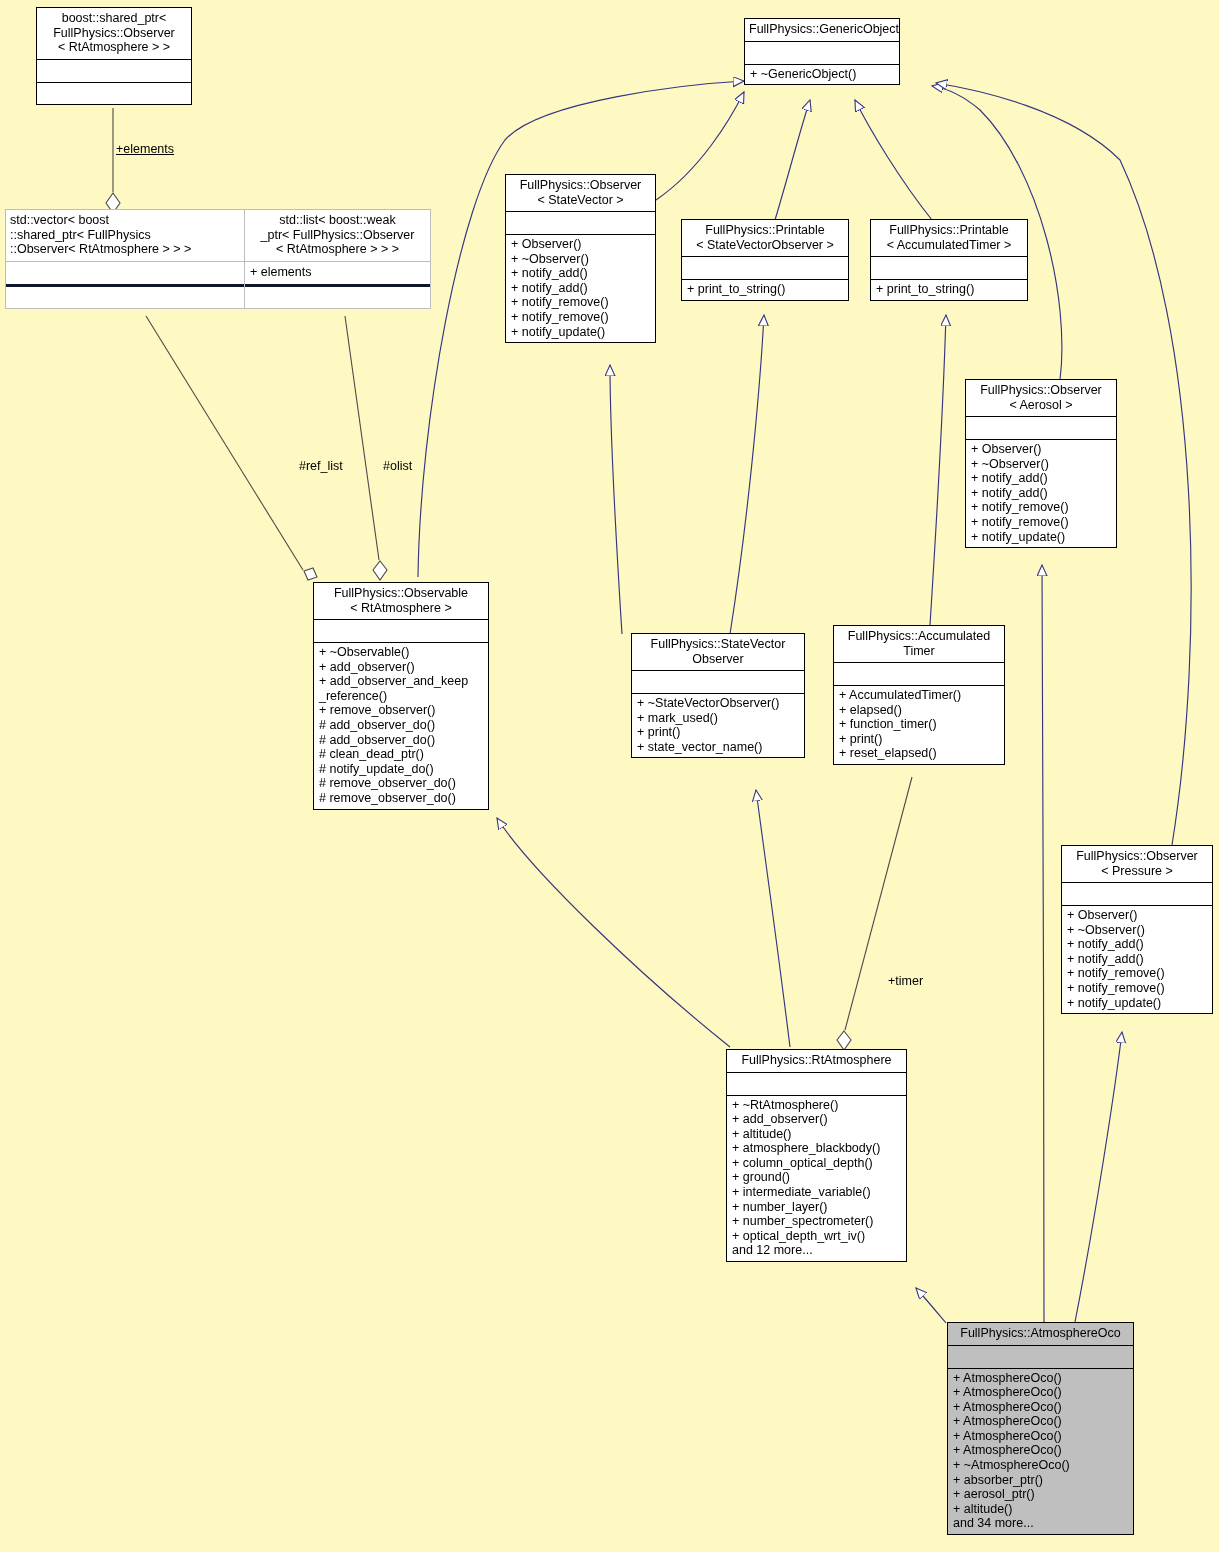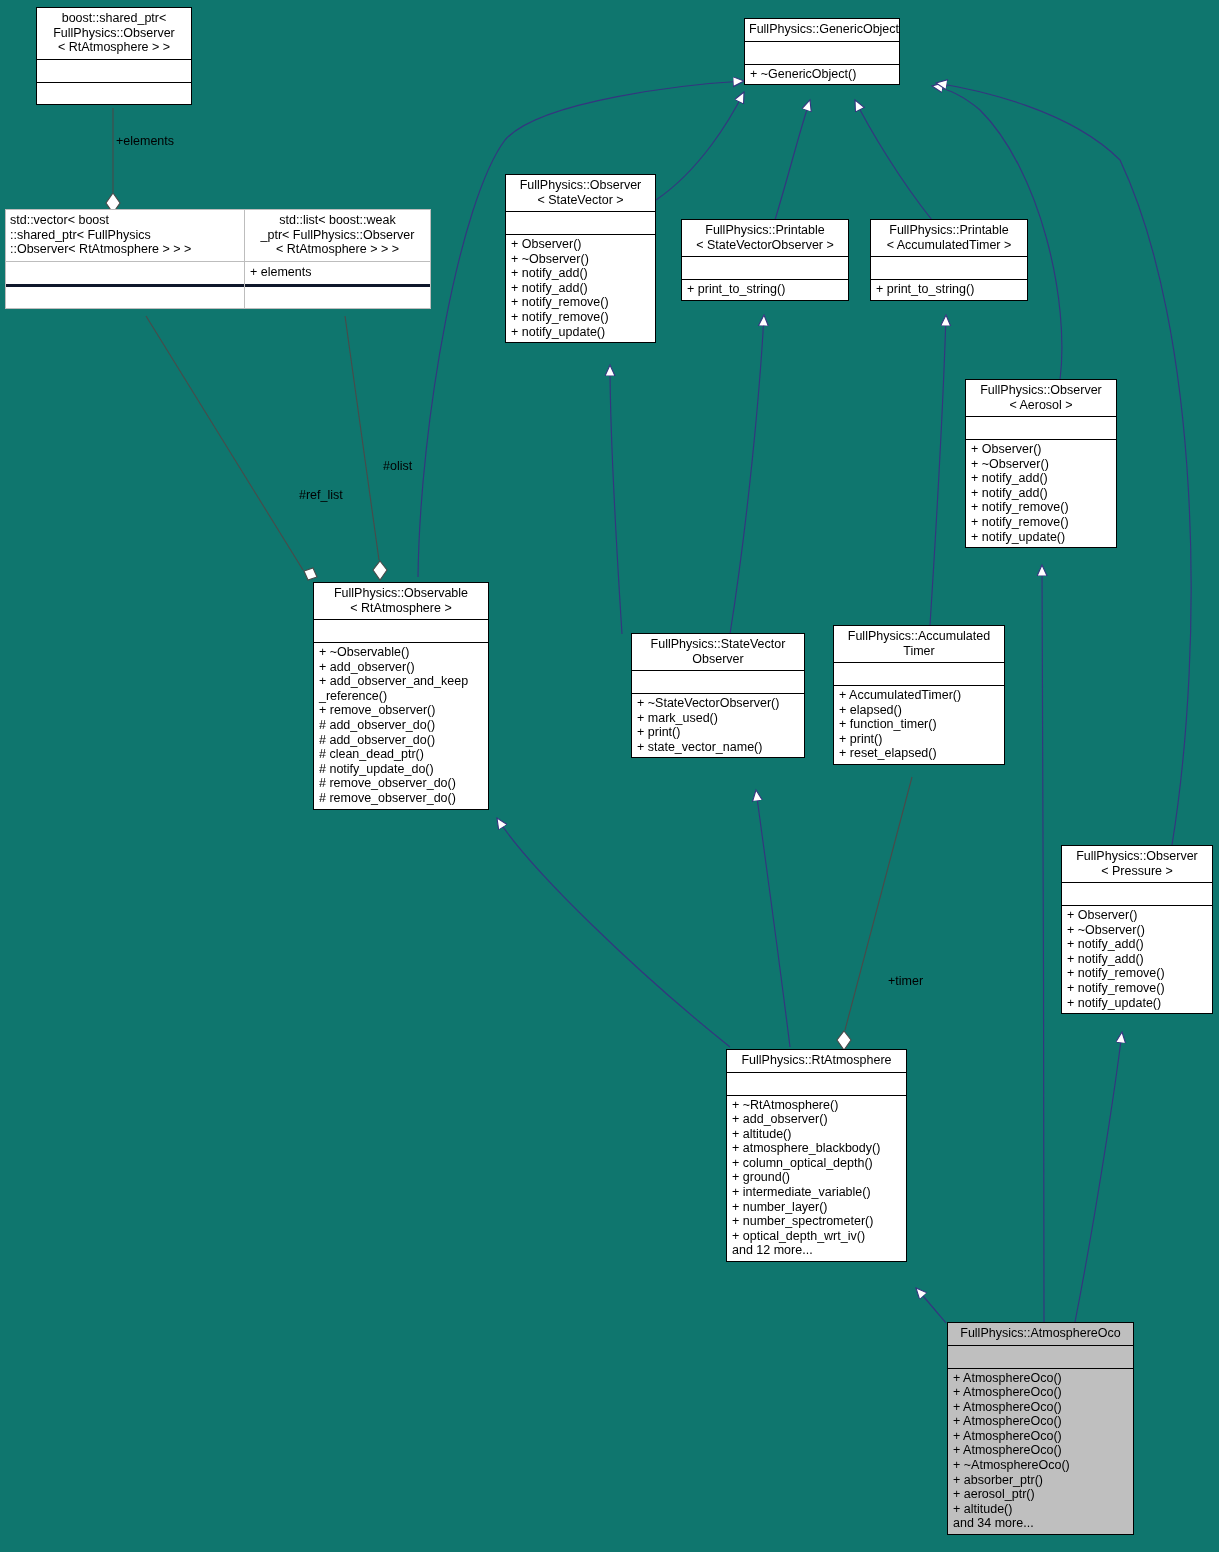--- a/index.html
+++ b/index.html
@@ -1,17 +1,17 @@
 <!DOCTYPE html>
 <html><head>
 <meta charset="utf-8">
 <style>
   html,body{margin:0;padding:0;background:#ffffff;}
   body{font-family:"Liberation Sans","DejaVu Sans",sans-serif;}
-  #canvas{position:relative;width:1219px;height:1552px;overflow:hidden;background:#0f766e;}
+  #canvas{position:relative;width:1219px;height:1552px;overflow:hidden;background:#fef9c3;}
   svg.edges{position:absolute;left:0;top:0;width:1219px;height:1552px;pointer-events:none;}
   .node{position:absolute;box-sizing:border-box;background:#ffffff;}
   .node .title{padding:3px 4px 4px 4px;text-align:center;font-size:12.5px;line-height:14.5px;color:#000;white-space:pre-line;}
   .node .attrs{padding:3px 5px;font-size:12.5px;line-height:14.5px;color:#000;min-height:16px;}
   .node .ops{padding:2px 5px 3px 5px;font-size:12.5px;line-height:14.6px;color:#000;}
   .node .ops div, .node .attrs div{white-space:pre;}
   
   .solid{border:1px solid #000;}
   .solid .title{border-bottom:1px solid #000;}
   .solid .attrs{border-bottom:1px solid #000;}
@@ -254,18 +254,18 @@
       <div>+ AtmosphereOco()</div>
       <div>+ AtmosphereOco()</div>
       <div>+ ~AtmosphereOco()</div>
       <div>+ absorber_ptr()</div>
       <div>+ aerosol_ptr()</div>
       <div>+ altitude()</div>
       <div>and 34 more...</div>
     </div>
   </div>
 
-  <div class="edge-label" style="left:116px;top:134px;">+elements</div>
-  <div class="edge-label" style="left:299px;top:459px;margin-top:29px;">#ref_list</div>
+  <div class="edge-label" style="left:116px;top:142px;text-decoration:underline;">+elements</div>
+  <div class="edge-label" style="left:299px;top:459px;">#ref_list</div>
   <div class="edge-label" style="left:383px;top:459px;">#olist</div>
   <div class="edge-label" style="left:888px;top:974px;">+timer</div>
 
 </div>
 
 </body></html>

